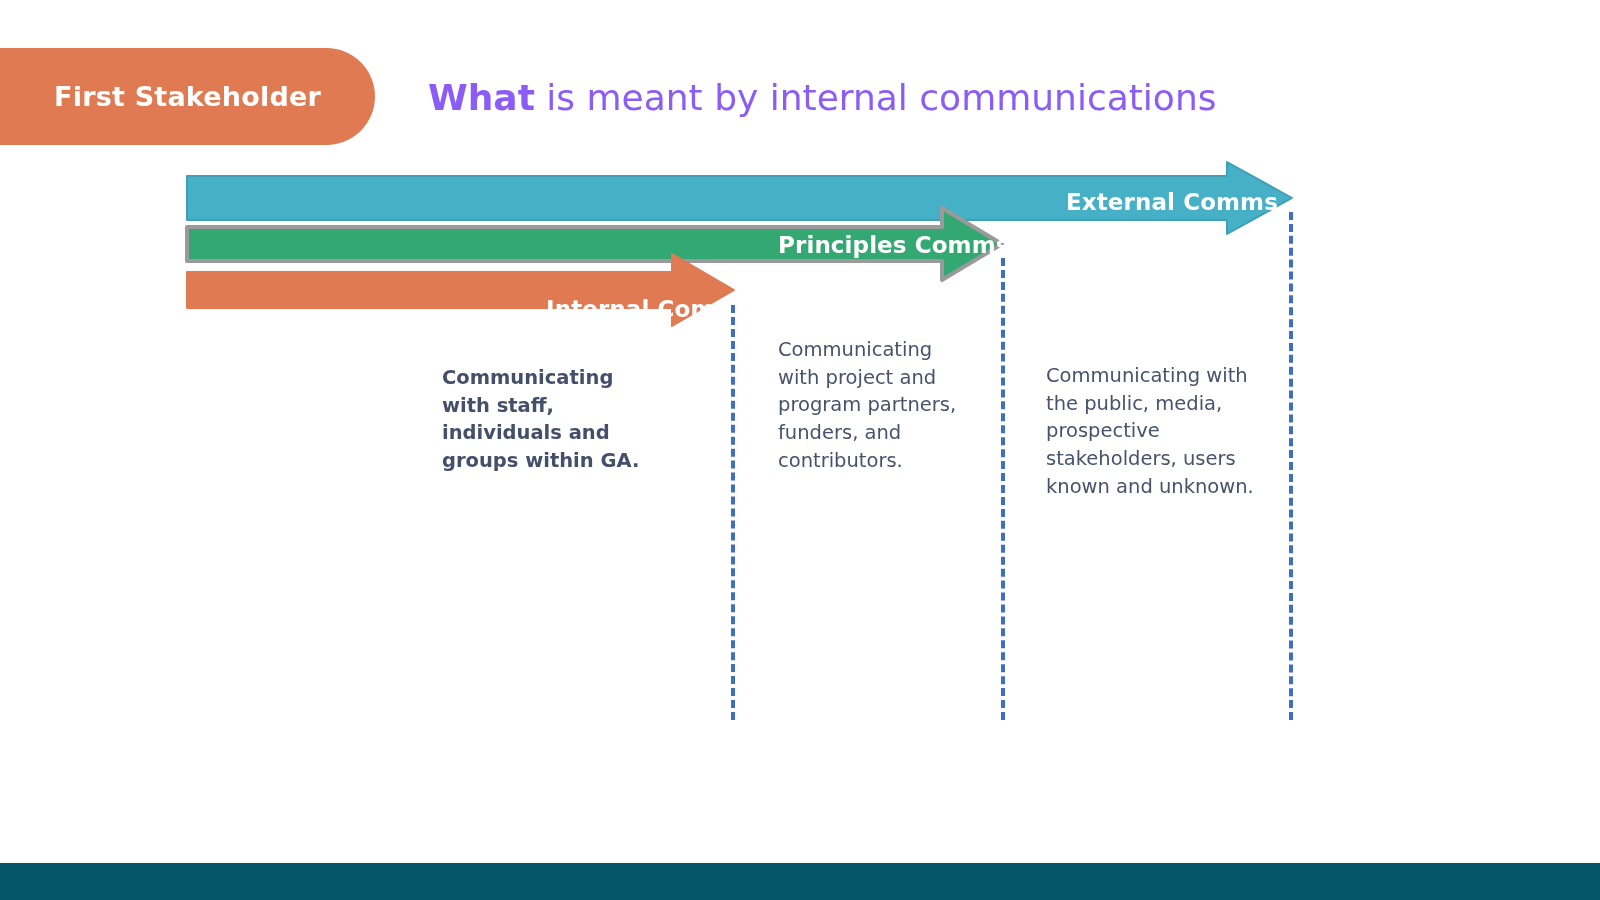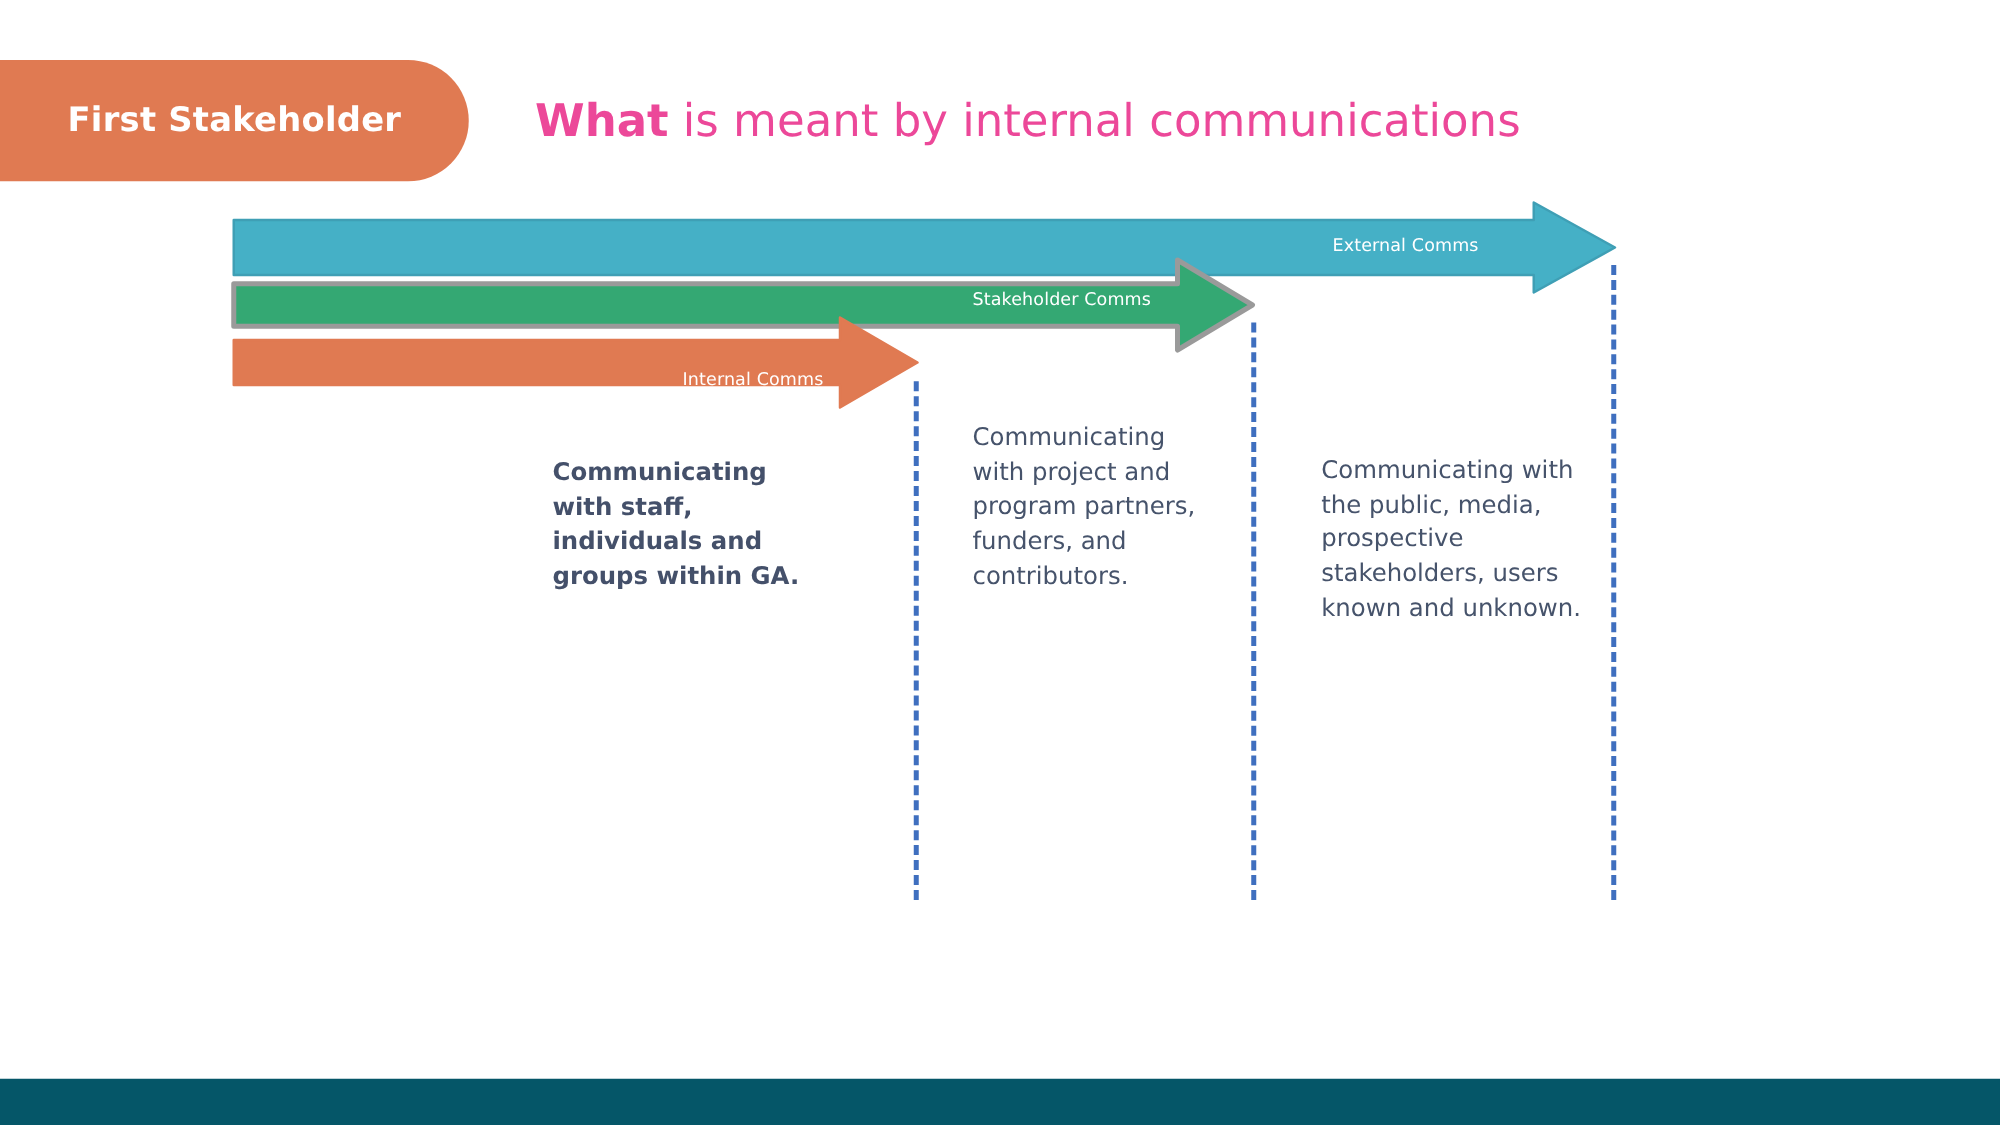--- a/index.html
+++ b/index.html
@@ -37,21 +37,21 @@
     font-weight: bold;
     letter-spacing: 0.2px;
     white-space: nowrap;
   }
 
   .slide-title {
     position: absolute;
     left: 428px;
     top: 76px;
     font-size: 36px;
-    color: #ec4899;
+    color: #8b5cf6;
     font-weight: normal;
     white-space: nowrap;
     line-height: 1.2;
   }
   .slide-title .title-lead {
     font-weight: bold;
   }
 
   
   .arrow-stack {
@@ -65,22 +65,22 @@
     position: absolute;
     display: block;
   }
   .arrow-row svg {
     display: block;
     overflow: visible;
   }
   .arrow-label {
     position: absolute;
     color: #ffffff;
-    font-size: 14px;
-    font-weight: normal;
+    font-size: 23px;
+    font-weight: bold;
     white-space: nowrap;
     letter-spacing: 0.1px;
   }
 
   
   .dash-line {
     position: absolute;
     width: 0;
     border-left: 4px dashed #3f6fbf;
   }
@@ -125,33 +125,33 @@
       <path d="M0,14 L1040,14 L1040,0 L1105,36 L1040,72 L1040,58 L0,58 Z" fill="#45b0c6" stroke="#3f9fb5" stroke-width="2" stroke-linejoin="round"></path>
     </svg>
   </div>
   <div class="arrow-label" style="left:1066px; top:189px;">External Comms</div>
 
   <div class="arrow-row" style="left:187px; top:206px;">
     <svg width="830" height="72" viewBox="0 0 830 72" aria-hidden="true">
       <path d="M0,21 L755,21 L755,2 L815,38 L755,74 L755,55 L0,55 Z" fill="#34a873" stroke="#9a9a9a" stroke-width="4" stroke-linejoin="round"></path>
     </svg>
   </div>
-  <div class="arrow-label" style="left:778px; top:232px;">Stakeholder Comms</div>
+  <div class="arrow-label" style="left:778px; top:232px;">Principles Comms</div>
 
   <div class="arrow-row" style="left:187px; top:252px;">
     <svg width="560" height="72" viewBox="0 0 560 72" aria-hidden="true">
       <path d="M0,20 L485,20 L485,2 L547,38 L485,74 L485,56 L0,56 Z" fill="#e07a52" stroke="#e07a52" stroke-width="2" stroke-linejoin="round"></path>
     </svg>
   </div>
   <div class="arrow-label" style="left:546px; top:296px;">Internal Comms</div>
 
   <div class="dash-line" style="left:731px; top:305px; height:415px;"></div>
   <div class="dash-line" style="left:1001px; top:258px; height:462px;"></div>
   <div class="dash-line" style="left:1289px; top:212px; height:508px;"></div>
 </div>
 
 <div class="desc is-bold" style="left:442px; top:364px; width:224px;">Communicating with staff, individuals and groups within GA.</div>
 
 <div class="desc" style="left:778px; top:336px; width:196px;">Communicating with project and program partners, funders, and contributors.</div>
 
-<div class="desc" style="left:1046px; top:362px; width:216px;margin-left:11px;">Communicating with the public, media, prospective stakeholders, users known and unknown.</div>
+<div class="desc" style="left:1046px; top:362px; width:216px;">Communicating with the public, media, prospective stakeholders, users known and unknown.</div>
 
 <div class="footer-bar"></div>
 
 </body></html>

